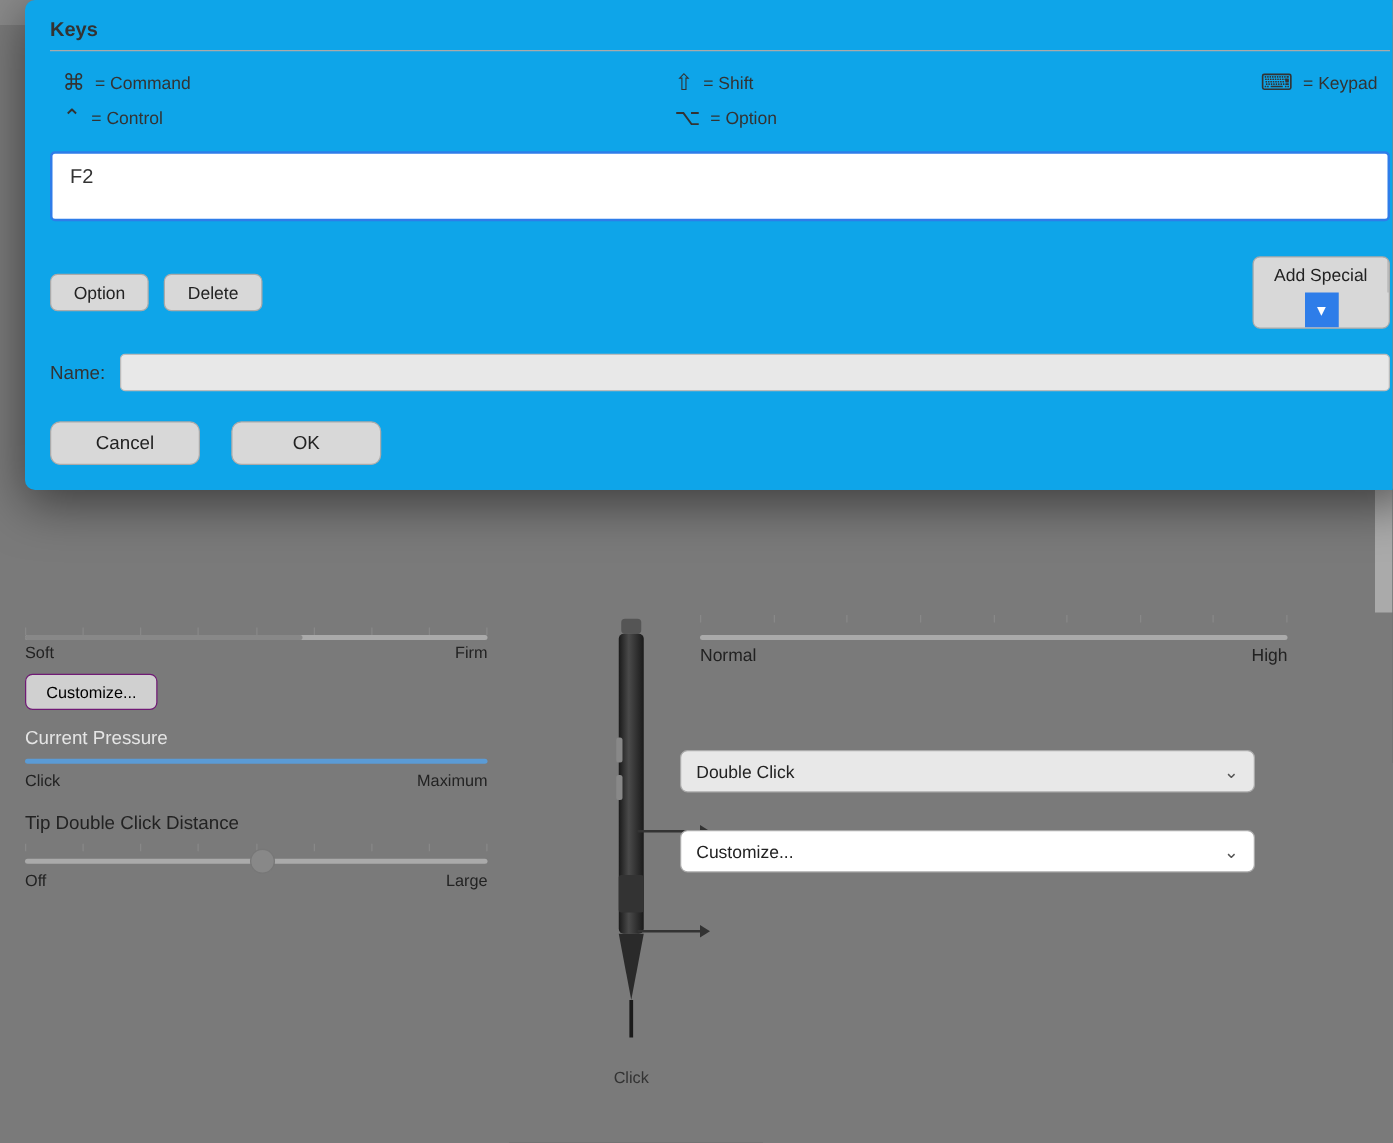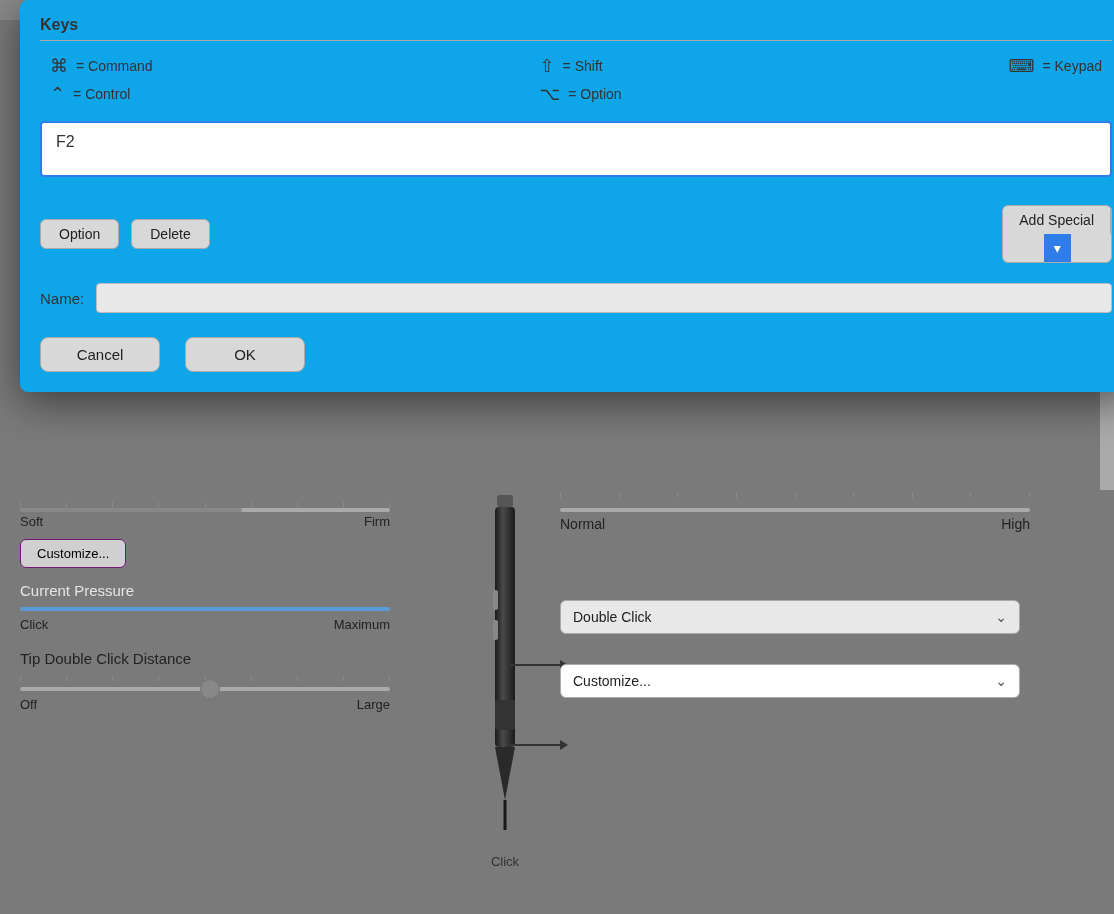--- a/index.html
+++ b/index.html
@@ -89,21 +89,21 @@
       height: 20px;
       background: #888;
       border-radius: 50%;
       border: 1px solid #777;
     }
 
     
     .right-dropdowns {
       position: absolute;
       top: 600px;
-      left: 560px;
+      left: 544px;
       width: 480px;
     }
 
     .dropdown-row {
       margin-bottom: 16px;
       display: flex;
       align-items: center;
     }
 
     .dropdown-select {

